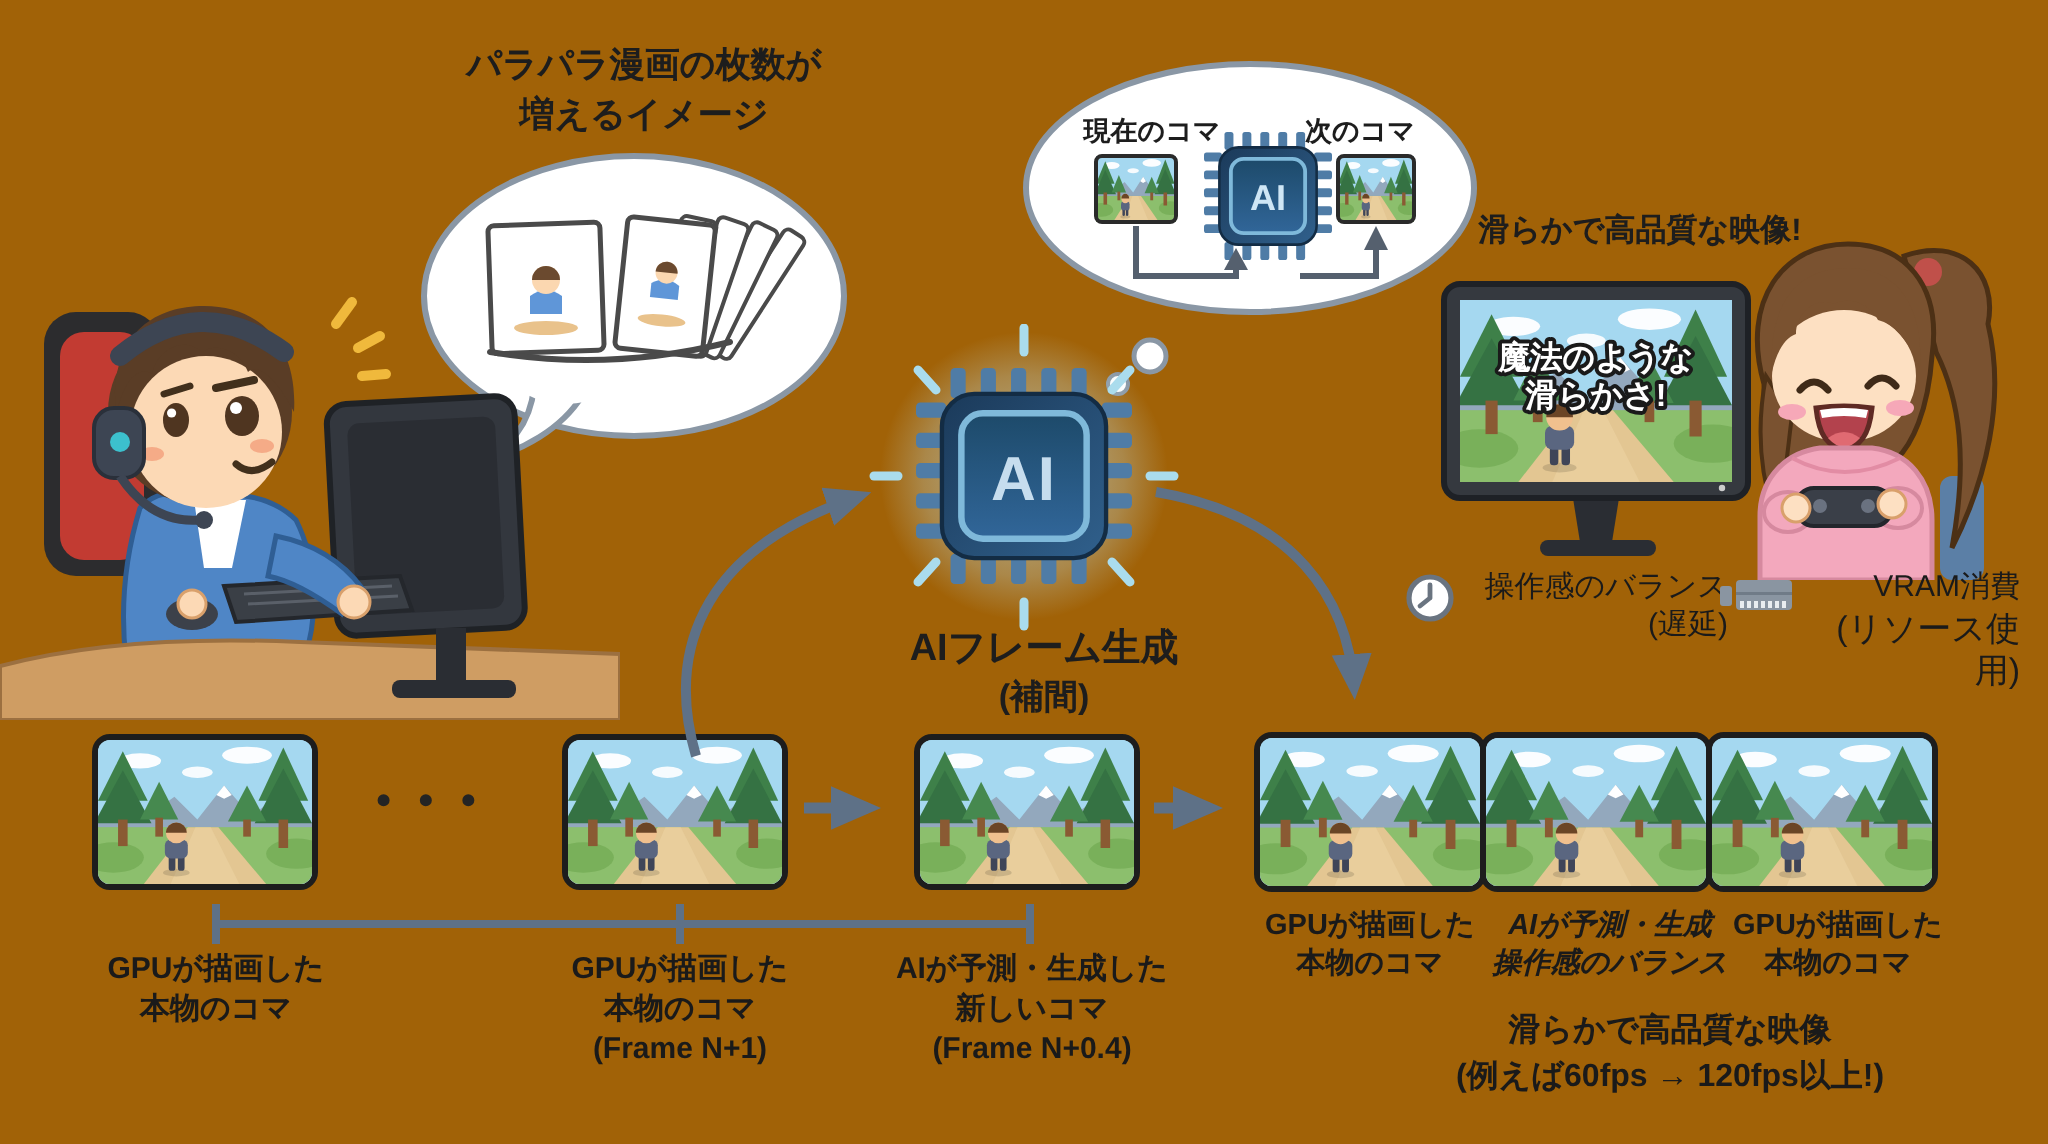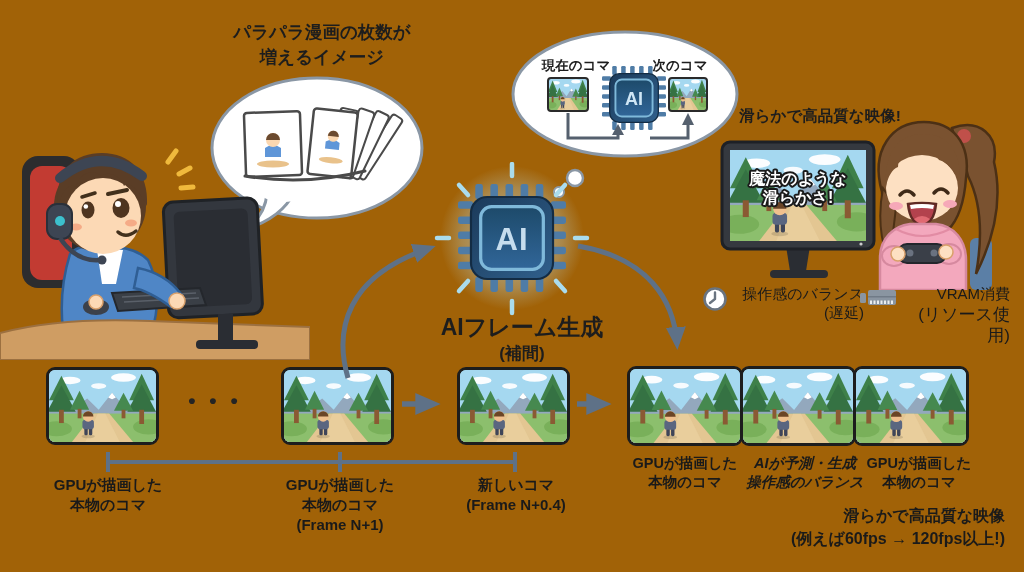--- a/index.html
+++ b/index.html
@@ -229,21 +229,21 @@
         <path d="M36,119 L27,129"></path>
         <path d="M80,139 L80,151"></path>
     </g>
     <svg x="26" y="22" width="108" height="108" viewBox="0 0 100 100">
         <use href="#aichip"></use>
       </svg>
     <text x="80" y="88" text-anchor="middle" font-size="31" letter-spacing="1" fill="#c6ddee">AI</text>
   </svg>
 
   <div class="abs cap" style="left:422px;top:313px;width:200px;line-height:1.3;">
-    <div style="font-size:23px;">AIフレーム生成</div>
+    <div style="font-size:19px;">AIフレーム生成</div>
     <div style="font-size:17px;">(補間)</div>
   </div>
 
   <div class="abs cap" style="left:730px;top:105px;width:180px;font-size:15.5px;">滑らかで高品質な映像!</div>
 
   <svg class="abs" style="left:720px;top:140px;" width="160" height="142" viewBox="0 0 160 142">
     <path d="M66,106 L90,106 L86,131 L70,131 Z" fill="#2a2d33"></path>
     <rect x="50" y="130" width="58" height="8" rx="4" fill="#2a2d33"></rect>
     <rect x="2" y="2" width="152" height="107" rx="8" fill="#35393f" stroke="#1e2126" stroke-width="3"></rect>
     <svg x="10" y="10" width="136" height="91" viewBox="0 0 112 76" preserveAspectRatio="none">
@@ -364,33 +364,34 @@
   <div class="flabel" style="left:20px;top:475px;width:176px;">
     <div>GPUが描画した</div>
     <div>本物のコマ</div>
   </div>
   <div class="flabel" style="left:252px;top:475px;width:176px;">
     <div>GPUが描画した</div>
     <div>本物のコマ</div>
     <div>(Frame N+1)</div>
   </div>
   <div class="flabel" style="left:418px;top:475px;width:196px;">
+    <div>AIが予測・生成した</div>
     <div>新しいコマ</div>
     <div>(Frame N+0.4)</div>
   </div>
   <div class="slabel" style="left:622px;top:454px;width:126px;">
     <div>GPUが描画した</div>
     <div>本物のコマ</div>
   </div>
   <div class="slabel" style="left:744px;top:454px;width:122px;font-style:italic;">
     <div>AIが予測・生成</div>
     <div>操作感のバランス</div>
   </div>
   <div class="slabel" style="left:860px;top:454px;width:118px;">
     <div>GPUが描画した</div>
     <div>本物のコマ</div>
   </div>
-  <div class="flabel" style="left:665px;top:504px;width:340px;font-size:16px;line-height:1.45;text-align:right;">
+  <div class="flabel" style="left:665px;top:504px;width:340px;font-size:16px;line-height:1.45;">
     <div>滑らかで高品質な映像</div>
     <div>(例えば60fps → 120fps以上!)</div>
   </div>
 
 </div>
 
 </body></html>

